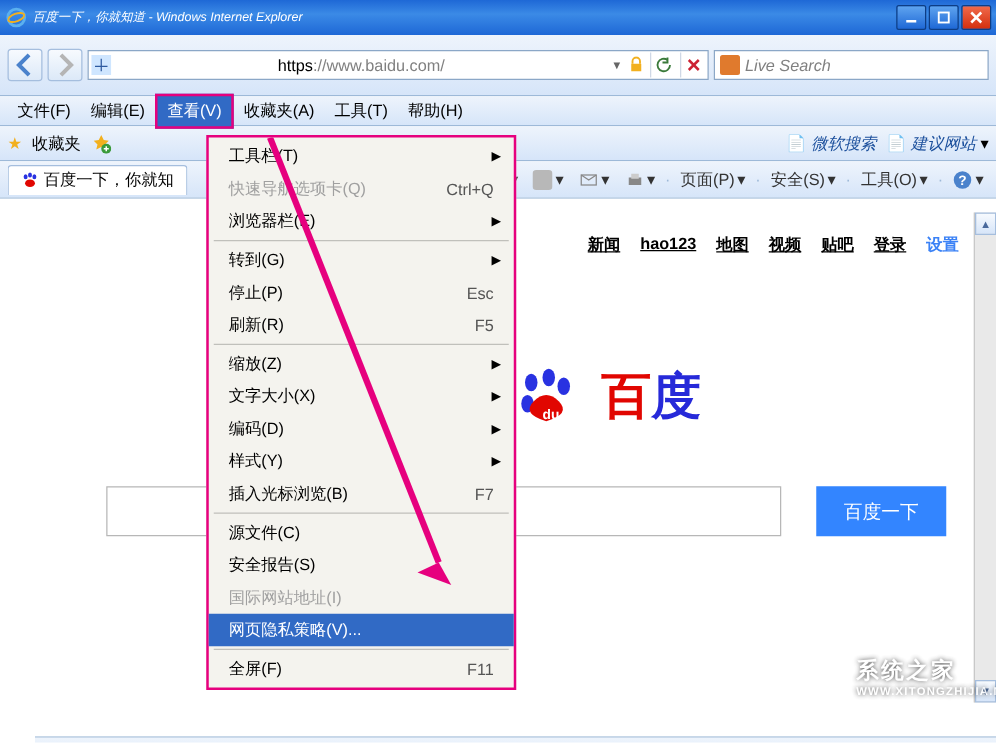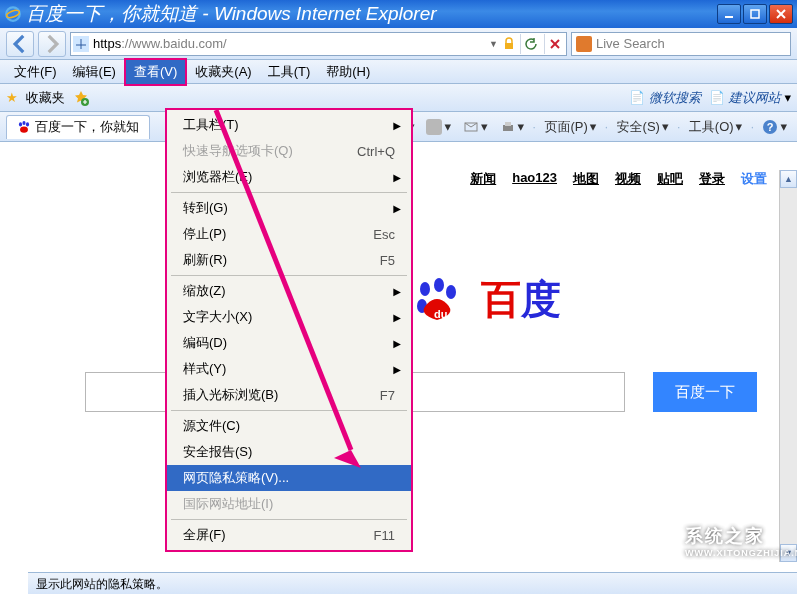--- a/index.html
+++ b/index.html
@@ -1,36 +1,36 @@
 <!DOCTYPE html>
 <html><head>
 <meta charset="utf-8">
 <style>
 * { margin: 0; padding: 0; box-sizing: border-box; font-family: "Microsoft YaHei", SimSun, Arial, sans-serif; }
 body { background: #fff; width: 797px; height: 594px; overflow: hidden; position: relative; }
 
 .titlebar { height: 28px; background: linear-gradient(#1e68d6, #3b8ae6 40%, #1e68d6); display: flex; align-items: center; padding: 0 4px; color: #fff; }
 .titlebar .ie-icon { width: 18px; height: 18px; margin-right: 4px; }
-.titlebar .title { font-size: 19px; font-style: italic; flex: 1; white-space: nowrap; }
+.titlebar .title { font-size: 10px; font-style: italic; flex: 1; white-space: nowrap; }
 .winbtns { display: flex; gap: 2px; }
 .winbtn { width: 24px; height: 20px; background: linear-gradient(#5fa4ef, #1e68d6); border: 1px solid #0d3d85; border-radius: 2px; display: flex; align-items: center; justify-content: center; }
 .winbtn.close { background: linear-gradient(#f06a4b, #d42f0e); }
 .winbtn svg { width: 12px; height: 12px; }
 
-.navbar { height: 32px; background: linear-gradient(#eef4fc, #d6e5f9); display: flex; align-items: center; padding: 2px 6px; border-bottom: 1px solid #9db9d8; gap: 4px; }
+.navbar { height: 49px; background: linear-gradient(#eef4fc, #d6e5f9); display: flex; align-items: center; padding: 2px 6px; border-bottom: 1px solid #9db9d8; gap: 4px; text-align: center; }
 .navbtn { width: 28px; height: 26px; background: linear-gradient(#f7fafe, #dce9f8); border: 1px solid #a5bede; border-radius: 3px; display: flex; align-items: center; justify-content: center; }
 .addrbar { flex: 1; height: 24px; background: #fff; border: 1px solid #8ba7c7; display: flex; align-items: center; padding: 0 2px; gap: 4px; }
 .addrbar .secure { width: 16px; height: 16px; }
 .addrbar .url { font-size: 13px; flex: 1; color: #808080; }
 .addrbar .url .proto { color: #000; }
 .addrbar .lock { width: 14px; height: 14px; }
 .addrbar .refresh, .addrbar .stop { width: 20px; height: 20px; display: flex; align-items: center; justify-content: center; border-left: 1px solid #cfd8e6; }
 .searchbox { width: 220px; height: 24px; background: #fff; border: 1px solid #8ba7c7; display: flex; align-items: center; padding: 0 4px; gap: 4px; }
 .searchbox .live-icon { width: 16px; height: 16px; background: #e07a2d; border-radius: 2px; }
-.searchbox .live-text { font-size: 13px; color: #808080; }
+.searchbox .live-text { font-size: 13px; color: #808080; font-style: italic; }
 
 .menubar { height: 24px; background: linear-gradient(#eef4fc, #d6e5f9); display: flex; align-items: center; padding: 0 6px; font-size: 13px; border-bottom: 1px solid #9db9d8; }
 .menuitem { padding: 3px 8px; cursor: default; }
 .menuitem.open { background: #316ac5; color: #fff; border: 2px solid #e6007e; }
 
 .favbar { height: 28px; background: linear-gradient(#eef4fc, #d6e5f9); display: flex; align-items: center; padding: 0 6px; gap: 8px; font-size: 13px; border-bottom: 1px solid #9db9d8; }
 .favbar .star { color: #f2b01e; }
 .favbar .link { color: #1b4f9c; font-style: italic; }
 .favbar .glyph { width: 16px; height: 16px; display: inline-block; vertical-align: middle; }
 
@@ -285,25 +285,25 @@
       <span class="label">插入光标浏览(B)</span>
       <span class="shortcut">F7</span>
     </div>
   <div class="ddsep"></div>
   <div class="dditem">
       <span class="label">源文件(C)</span>
     </div>
   <div class="dditem">
       <span class="label">安全报告(S)</span>
     </div>
+  <div class="dditem dis">
+      <span class="label">国际网站地址(I)</span>
+    </div>
   <div class="dditem sel">
       <span class="label">网页隐私策略(V)...</span>
-    </div>
-  <div class="dditem dis">
-      <span class="label">国际网站地址(I)</span>
     </div>
   <div class="ddsep"></div>
   <div class="dditem">
       <span class="label">全屏(F)</span>
       <span class="shortcut">F11</span>
     </div>
 </div>
 
 <svg class="arrow-annotation" viewBox="0 0 170 370">
   <line x1="10" y1="0" x2="145" y2="340" stroke="#e6007e" stroke-width="5"></line>

